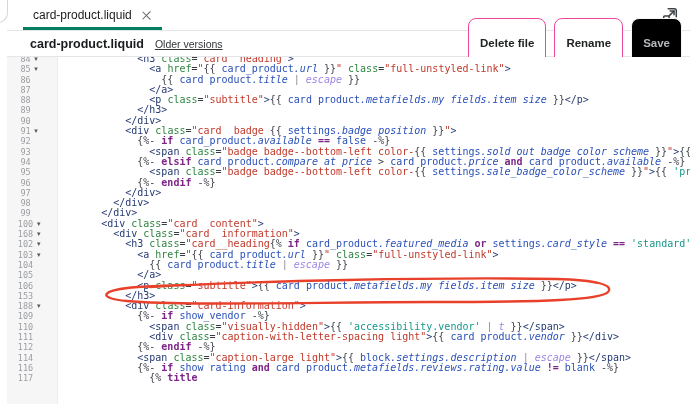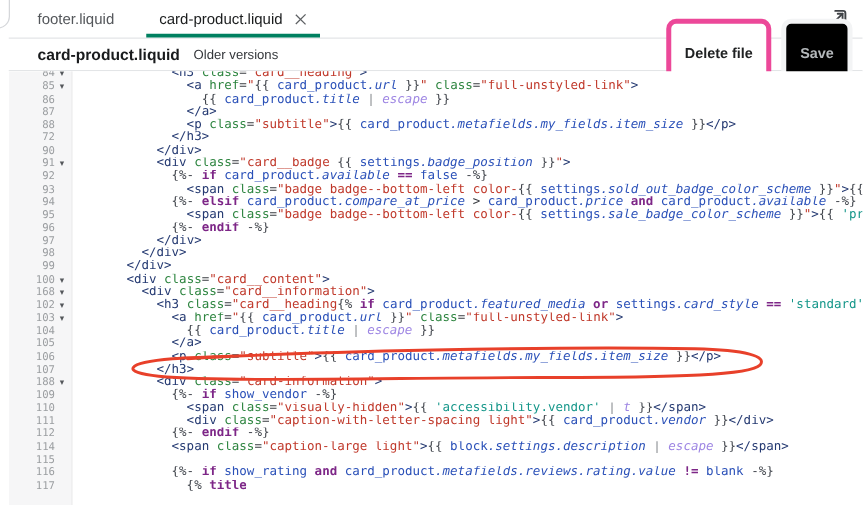--- a/index.html
+++ b/index.html
@@ -18,33 +18,33 @@
   .tab-active{margin-left:16px;color:#1a1c1d;box-shadow:inset 0 -3px 0 var(--accent)}
   .tab-close{width:11px;height:11px;position:relative;display:inline-block}
   .tab-close:before,.tab-close:after{content:"";position:absolute;left:5px;top:0;width:1.4px;height:11px;background:#5c5f62}
   .tab-close:before{transform:rotate(45deg)}.tab-close:after{transform:rotate(-45deg)}
   .expand-btn{position:absolute;right:11px;top:6px;width:18px;height:18px;cursor:pointer}
 
   
   .filebar{position:absolute;left:7px;right:0;top:31px;height:26px;border-bottom:1px solid #e3e5e7;
     display:flex;align-items:center;padding-left:23px;box-sizing:border-box}
   .file-title{font-size:12.5px;font-weight:700;color:#191b1d}
-  .versions-link{margin-left:11px;font-size:10.5px;color:#33363a;cursor:pointer}
+  .versions-link{margin-left:11px;font-size:10.5px;color:#33363a;text-decoration:underline;cursor:pointer}
   .btn-group{margin-left:auto;display:flex;gap:8px;padding-right:8px}
   .btn{font-family:"Liberation Sans",sans-serif;font-size:11.5px;font-weight:600;color:#202223;
-    background:#fff;border:4px solid #ec4899;border-radius:8px;padding:18px 11px;line-height:13px;cursor:pointer}
+    background:#fff;border:1px solid #ec4899;border-radius:8px;padding:18px 11px;line-height:13px;cursor:pointer}
   .btn-disabled{background:#000000;border-color:#f3f4f5;color:#b4b8bb;cursor:default}
 
   
   .editor{position:absolute;left:7px;right:0;top:57px;bottom:0;overflow:hidden;background:#fff}
   .gutter-bg{position:absolute;left:0;top:0;bottom:0;width:50px;background:#f6f6f7;border-right:1px solid #ededee}
   .code-scroll{position:absolute;left:0;right:0;top:-3px}
   .code-row{display:flex;height:10.3px;line-height:10.3px;white-space:pre;
     font-family:"DejaVu Sans Mono",monospace;font-size:10px}
-  .gutter-cell{flex:0 0 50px;display:flex;justify-content:flex-end;align-items:center;box-sizing:border-box;
+  .gutter-cell{flex:0 0 50px;display:flex;justify-content:center;align-items:center;box-sizing:border-box;
     padding-right:2px;color:#9b9ea1;font-size:8.5px;font-family:"DejaVu Sans Mono",monospace}
   .fold{width:11px;text-align:center;color:#55585c;font-size:7px;font-family:"DejaVu Sans",sans-serif;cursor:pointer}
   .code-cell{padding-left:8px;overflow:hidden}
 
   .tok-pl{color:var(--tok-pl)}
   .tok-tag{color:var(--tok-tag)}
   .tok-attr{color:var(--tok-attr)}
   .tok-str{color:var(--tok-str)}
   .tok-dlm{color:var(--tok-dlm)}
   .tok-kw{color:var(--tok-kw);font-weight:bold}
@@ -55,81 +55,78 @@
   .tok-pipe{color:var(--tok-pipe)}
 
   .annotation{position:absolute;left:0;top:0;pointer-events:none;z-index:5}
 </style>
 </head>
 <body>
 
 <div class="left-fragment"></div>
 
 <div class="tabbar">
-  <div class="tab tab-inactive">
-    <span>footer.liquid</span>
-  </div>
   <div class="tab tab-active">
     <span>card-product.liquid</span>
     <span class="tab-close"></span>
   </div>
 </div>
 
 <div class="expand-btn">
   <svg width="18" height="18" viewBox="0 0 20 20" fill="none" stroke="#3f4246" stroke-width="1.7" stroke-linecap="round" stroke-linejoin="round">
     <path d="M8 3 H15 Q17 3 17 5 V12"></path>
     <path d="M9 11 L14.5 5.5"></path>
     <path d="M10.2 5.5 H14.5 V9.8"></path>
     <rect x="3" y="11" width="6" height="6" rx="1"></rect>
   </svg>
 </div>
 
 <div class="filebar">
   <span class="file-title">card-product.liquid</span>
   <span class="versions-link">Older versions</span>
   <div class="btn-group">
     <button class="btn">Delete file</button>
+    <button class="btn">Rename</button>
     <button class="btn btn-disabled">Save</button>
   </div>
 </div>
 
 <div class="editor">
   <div class="gutter-bg"></div>
   <div class="code-scroll">
       <div class="code-row"><div class="gutter-cell"><span>84</span><span class="fold">▾</span></div><div class="code-cell"><span class="tok-pl">            </span><span class="tok-tag">&lt;h3</span><span class="tok-pl"> </span><span class="tok-attr">class</span><span class="tok-pl">=</span><span class="tok-str">"card__heading"</span><span class="tok-tag">&gt;</span></div></div>
       <div class="code-row"><div class="gutter-cell"><span>85</span><span class="fold">▾</span></div><div class="code-cell"><span class="tok-pl">              </span><span class="tok-tag">&lt;a</span><span class="tok-pl"> </span><span class="tok-attr">href</span><span class="tok-pl">=</span><span class="tok-str">"</span><span class="tok-dlm">{{ </span><span class="tok-var">card_product</span><span class="tok-prop">.url</span><span class="tok-dlm"> }}</span><span class="tok-str">"</span><span class="tok-pl"> </span><span class="tok-attr">class</span><span class="tok-pl">=</span><span class="tok-str">"full-unstyled-link"</span><span class="tok-tag">&gt;</span></div></div>
       <div class="code-row"><div class="gutter-cell"><span>86</span><span class="fold"></span></div><div class="code-cell"><span class="tok-pl">                </span><span class="tok-dlm">{{ </span><span class="tok-var">card_product</span><span class="tok-prop">.title</span><span class="tok-pipe"> | </span><span class="tok-fil">escape</span><span class="tok-dlm"> }}</span></div></div>
       <div class="code-row"><div class="gutter-cell"><span>87</span><span class="fold"></span></div><div class="code-cell"><span class="tok-pl">              </span><span class="tok-tag">&lt;/a&gt;</span></div></div>
       <div class="code-row"><div class="gutter-cell"><span>88</span><span class="fold"></span></div><div class="code-cell"><span class="tok-pl">              </span><span class="tok-tag">&lt;p</span><span class="tok-pl"> </span><span class="tok-attr">class</span><span class="tok-pl">=</span><span class="tok-str">"subtitle"</span><span class="tok-tag">&gt;</span><span class="tok-dlm">{{ </span><span class="tok-var">card_product</span><span class="tok-prop">.metafields.my_fields.item_size</span><span class="tok-dlm"> }}</span><span class="tok-tag">&lt;/p&gt;</span></div></div>
-      <div class="code-row"><div class="gutter-cell"><span>72</span><span class="fold"></span></div><div class="code-cell"><span class="tok-pl">            </span><span class="tok-tag">&lt;/h3&gt;</span></div></div>
+      <div class="code-row"><div class="gutter-cell"><span>89</span><span class="fold"></span></div><div class="code-cell"><span class="tok-pl">            </span><span class="tok-tag">&lt;/h3&gt;</span></div></div>
       <div class="code-row"><div class="gutter-cell"><span>90</span><span class="fold"></span></div><div class="code-cell"><span class="tok-pl">          </span><span class="tok-tag">&lt;/div&gt;</span></div></div>
       <div class="code-row"><div class="gutter-cell"><span>91</span><span class="fold">▾</span></div><div class="code-cell"><span class="tok-pl">          </span><span class="tok-tag">&lt;div</span><span class="tok-pl"> </span><span class="tok-attr">class</span><span class="tok-pl">=</span><span class="tok-str">"card__badge </span><span class="tok-dlm">{{ </span><span class="tok-var">settings</span><span class="tok-prop">.badge_position</span><span class="tok-dlm"> }}</span><span class="tok-str">"</span><span class="tok-tag">&gt;</span></div></div>
       <div class="code-row"><div class="gutter-cell"><span>92</span><span class="fold"></span></div><div class="code-cell"><span class="tok-pl">            </span><span class="tok-dlm">{%- </span><span class="tok-kw">if</span><span class="tok-pl"> </span><span class="tok-var">card_product</span><span class="tok-prop">.available</span><span class="tok-pl"> </span><span class="tok-kw">==</span><span class="tok-pl"> </span><span class="tok-var">false</span><span class="tok-pl"> </span><span class="tok-dlm">-%}</span></div></div>
       <div class="code-row"><div class="gutter-cell"><span>93</span><span class="fold"></span></div><div class="code-cell"><span class="tok-pl">              </span><span class="tok-tag">&lt;span</span><span class="tok-pl"> </span><span class="tok-attr">class</span><span class="tok-pl">=</span><span class="tok-str">"badge badge--bottom-left color-</span><span class="tok-dlm">{{ </span><span class="tok-var">settings</span><span class="tok-prop">.sold_out_badge_color_scheme</span><span class="tok-dlm"> }}</span><span class="tok-str">"</span><span class="tok-tag">&gt;</span><span class="tok-dlm">{{ </span></div></div>
       <div class="code-row"><div class="gutter-cell"><span>94</span><span class="fold"></span></div><div class="code-cell"><span class="tok-pl">            </span><span class="tok-dlm">{%- </span><span class="tok-kw">elsif</span><span class="tok-pl"> </span><span class="tok-var">card_product</span><span class="tok-prop">.compare_at_price</span><span class="tok-pl"> &gt; </span><span class="tok-var">card_product</span><span class="tok-prop">.price</span><span class="tok-pl"> </span><span class="tok-kw">and</span><span class="tok-pl"> </span><span class="tok-var">card_product</span><span class="tok-prop">.available</span><span class="tok-pl"> </span><span class="tok-dlm">-%}</span></div></div>
       <div class="code-row"><div class="gutter-cell"><span>95</span><span class="fold"></span></div><div class="code-cell"><span class="tok-pl">              </span><span class="tok-tag">&lt;span</span><span class="tok-pl"> </span><span class="tok-attr">class</span><span class="tok-pl">=</span><span class="tok-str">"badge badge--bottom-left color-</span><span class="tok-dlm">{{ </span><span class="tok-var">settings</span><span class="tok-prop">.sale_badge_color_scheme</span><span class="tok-dlm"> }}</span><span class="tok-str">"</span><span class="tok-tag">&gt;</span><span class="tok-dlm">{{ </span><span class="tok-lstr">'products.product.on_sale'</span></div></div>
       <div class="code-row"><div class="gutter-cell"><span>96</span><span class="fold"></span></div><div class="code-cell"><span class="tok-pl">            </span><span class="tok-dlm">{%- </span><span class="tok-kw">endif</span><span class="tok-pl"> </span><span class="tok-dlm">-%}</span></div></div>
       <div class="code-row"><div class="gutter-cell"><span>97</span><span class="fold"></span></div><div class="code-cell"><span class="tok-pl">          </span><span class="tok-tag">&lt;/div&gt;</span></div></div>
       <div class="code-row"><div class="gutter-cell"><span>98</span><span class="fold"></span></div><div class="code-cell"><span class="tok-pl">        </span><span class="tok-tag">&lt;/div&gt;</span></div></div>
       <div class="code-row"><div class="gutter-cell"><span>99</span><span class="fold"></span></div><div class="code-cell"><span class="tok-pl">      </span><span class="tok-tag">&lt;/div&gt;</span></div></div>
       <div class="code-row"><div class="gutter-cell"><span>100</span><span class="fold">▾</span></div><div class="code-cell"><span class="tok-pl">      </span><span class="tok-tag">&lt;div</span><span class="tok-pl"> </span><span class="tok-attr">class</span><span class="tok-pl">=</span><span class="tok-str">"card__content"</span><span class="tok-tag">&gt;</span></div></div>
       <div class="code-row"><div class="gutter-cell"><span>168</span><span class="fold">▾</span></div><div class="code-cell"><span class="tok-pl">        </span><span class="tok-tag">&lt;div</span><span class="tok-pl"> </span><span class="tok-attr">class</span><span class="tok-pl">=</span><span class="tok-str">"card__information"</span><span class="tok-tag">&gt;</span></div></div>
       <div class="code-row"><div class="gutter-cell"><span>102</span><span class="fold">▾</span></div><div class="code-cell"><span class="tok-pl">          </span><span class="tok-tag">&lt;h3</span><span class="tok-pl"> </span><span class="tok-attr">class</span><span class="tok-pl">=</span><span class="tok-str">"card__heading</span><span class="tok-dlm">{% </span><span class="tok-kw">if</span><span class="tok-pl"> </span><span class="tok-var">card_product</span><span class="tok-prop">.featured_media</span><span class="tok-pl"> </span><span class="tok-kw">or</span><span class="tok-pl"> </span><span class="tok-var">settings</span><span class="tok-prop">.card_style</span><span class="tok-pl"> </span><span class="tok-kw">==</span><span class="tok-pl"> </span><span class="tok-lstr">'standard'</span></div></div>
       <div class="code-row"><div class="gutter-cell"><span>103</span><span class="fold">▾</span></div><div class="code-cell"><span class="tok-pl">            </span><span class="tok-tag">&lt;a</span><span class="tok-pl"> </span><span class="tok-attr">href</span><span class="tok-pl">=</span><span class="tok-str">"</span><span class="tok-dlm">{{ </span><span class="tok-var">card_product</span><span class="tok-prop">.url</span><span class="tok-dlm"> }}</span><span class="tok-str">"</span><span class="tok-pl"> </span><span class="tok-attr">class</span><span class="tok-pl">=</span><span class="tok-str">"full-unstyled-link"</span><span class="tok-tag">&gt;</span></div></div>
       <div class="code-row"><div class="gutter-cell"><span>104</span><span class="fold"></span></div><div class="code-cell"><span class="tok-pl">              </span><span class="tok-dlm">{{ </span><span class="tok-var">card_product</span><span class="tok-prop">.title</span><span class="tok-pipe"> | </span><span class="tok-fil">escape</span><span class="tok-dlm"> }}</span></div></div>
       <div class="code-row"><div class="gutter-cell"><span>105</span><span class="fold"></span></div><div class="code-cell"><span class="tok-pl">            </span><span class="tok-tag">&lt;/a&gt;</span></div></div>
       <div class="code-row"><div class="gutter-cell"><span>106</span><span class="fold"></span></div><div class="code-cell"><span class="tok-pl">            </span><span class="tok-tag">&lt;p</span><span class="tok-pl"> </span><span class="tok-attr">class</span><span class="tok-pl">=</span><span class="tok-str">"subtitle"</span><span class="tok-tag">&gt;</span><span class="tok-dlm">{{ </span><span class="tok-var">card_product</span><span class="tok-prop">.metafields.my_fields.item_size</span><span class="tok-dlm"> }}</span><span class="tok-tag">&lt;/p&gt;</span></div></div>
-      <div class="code-row"><div class="gutter-cell"><span>107</span><span class="fold"></span></div><div class="code-cell"><span class="tok-pl">          </span><span class="tok-tag">&lt;/h3&gt;</span></div></div>
+      <div class="code-row"><div class="gutter-cell"><span>153</span><span class="fold"></span></div><div class="code-cell"><span class="tok-pl">          </span><span class="tok-tag">&lt;/h3&gt;</span></div></div>
       <div class="code-row"><div class="gutter-cell"><span>188</span><span class="fold">▾</span></div><div class="code-cell"><span class="tok-pl">          </span><span class="tok-tag">&lt;div</span><span class="tok-pl"> </span><span class="tok-attr">class</span><span class="tok-pl">=</span><span class="tok-str">"card-information"</span><span class="tok-tag">&gt;</span></div></div>
       <div class="code-row"><div class="gutter-cell"><span>109</span><span class="fold"></span></div><div class="code-cell"><span class="tok-pl">            </span><span class="tok-dlm">{%- </span><span class="tok-kw">if</span><span class="tok-pl"> </span><span class="tok-var">show_vendor</span><span class="tok-pl"> </span><span class="tok-dlm">-%}</span></div></div>
       <div class="code-row"><div class="gutter-cell"><span>110</span><span class="fold"></span></div><div class="code-cell"><span class="tok-pl">              </span><span class="tok-tag">&lt;span</span><span class="tok-pl"> </span><span class="tok-attr">class</span><span class="tok-pl">=</span><span class="tok-str">"visually-hidden"</span><span class="tok-tag">&gt;</span><span class="tok-dlm">{{ </span><span class="tok-lstr">'accessibility.vendor'</span><span class="tok-pipe"> | </span><span class="tok-fil">t</span><span class="tok-dlm"> }}</span><span class="tok-tag">&lt;/span&gt;</span></div></div>
       <div class="code-row"><div class="gutter-cell"><span>111</span><span class="fold"></span></div><div class="code-cell"><span class="tok-pl">              </span><span class="tok-tag">&lt;div</span><span class="tok-pl"> </span><span class="tok-attr">class</span><span class="tok-pl">=</span><span class="tok-str">"caption-with-letter-spacing light"</span><span class="tok-tag">&gt;</span><span class="tok-dlm">{{ </span><span class="tok-var">card_product</span><span class="tok-prop">.vendor</span><span class="tok-dlm"> }}</span><span class="tok-tag">&lt;/div&gt;</span></div></div>
       <div class="code-row"><div class="gutter-cell"><span>112</span><span class="fold"></span></div><div class="code-cell"><span class="tok-pl">            </span><span class="tok-dlm">{%- </span><span class="tok-kw">endif</span><span class="tok-pl"> </span><span class="tok-dlm">-%}</span></div></div>
       <div class="code-row"><div class="gutter-cell"><span>114</span><span class="fold"></span></div><div class="code-cell"><span class="tok-pl">            </span><span class="tok-tag">&lt;span</span><span class="tok-pl"> </span><span class="tok-attr">class</span><span class="tok-pl">=</span><span class="tok-str">"caption-large light"</span><span class="tok-tag">&gt;</span><span class="tok-dlm">{{ </span><span class="tok-var">block</span><span class="tok-prop">.settings.description</span><span class="tok-pipe"> | </span><span class="tok-fil">escape</span><span class="tok-dlm"> }}</span><span class="tok-tag">&lt;/span&gt;</span></div></div>
-      <div class="code-row"><div class="gutter-cell"><span>115</span><span class="fold"></span></div><div class="code-cell"></div></div>
       <div class="code-row"><div class="gutter-cell"><span>116</span><span class="fold"></span></div><div class="code-cell"><span class="tok-pl">            </span><span class="tok-dlm">{%- </span><span class="tok-kw">if</span><span class="tok-pl"> </span><span class="tok-var">show_rating</span><span class="tok-pl"> </span><span class="tok-kw">and</span><span class="tok-pl"> </span><span class="tok-var">card_product</span><span class="tok-prop">.metafields.reviews.rating.value</span><span class="tok-pl"> </span><span class="tok-kw">!=</span><span class="tok-pl"> </span><span class="tok-var">blank</span><span class="tok-pl"> </span><span class="tok-dlm">-%}</span></div></div>
       <div class="code-row"><div class="gutter-cell"><span>117</span><span class="fold"></span></div><div class="code-cell"><span class="tok-pl">              </span><span class="tok-dlm">{% </span><span class="tok-kw">title</span></div></div>
     </div>
 </div>
 
 <svg class="annotation" width="690" height="404" viewBox="0 0 690 404">
   <path d="M 150 287 C 250 281 440 277 556 279 C 597 280 614 285 608 292 C 601 300 545 302 432 302 C 318 302 182 306 127 301 C 96 298 100 290 138 287 C 152 286 168 285.5 186 285" fill="none" stroke="#e8402a" stroke-width="2.3" stroke-linecap="round" stroke-linejoin="round"></path>
 </svg>
 
 </body></html>

